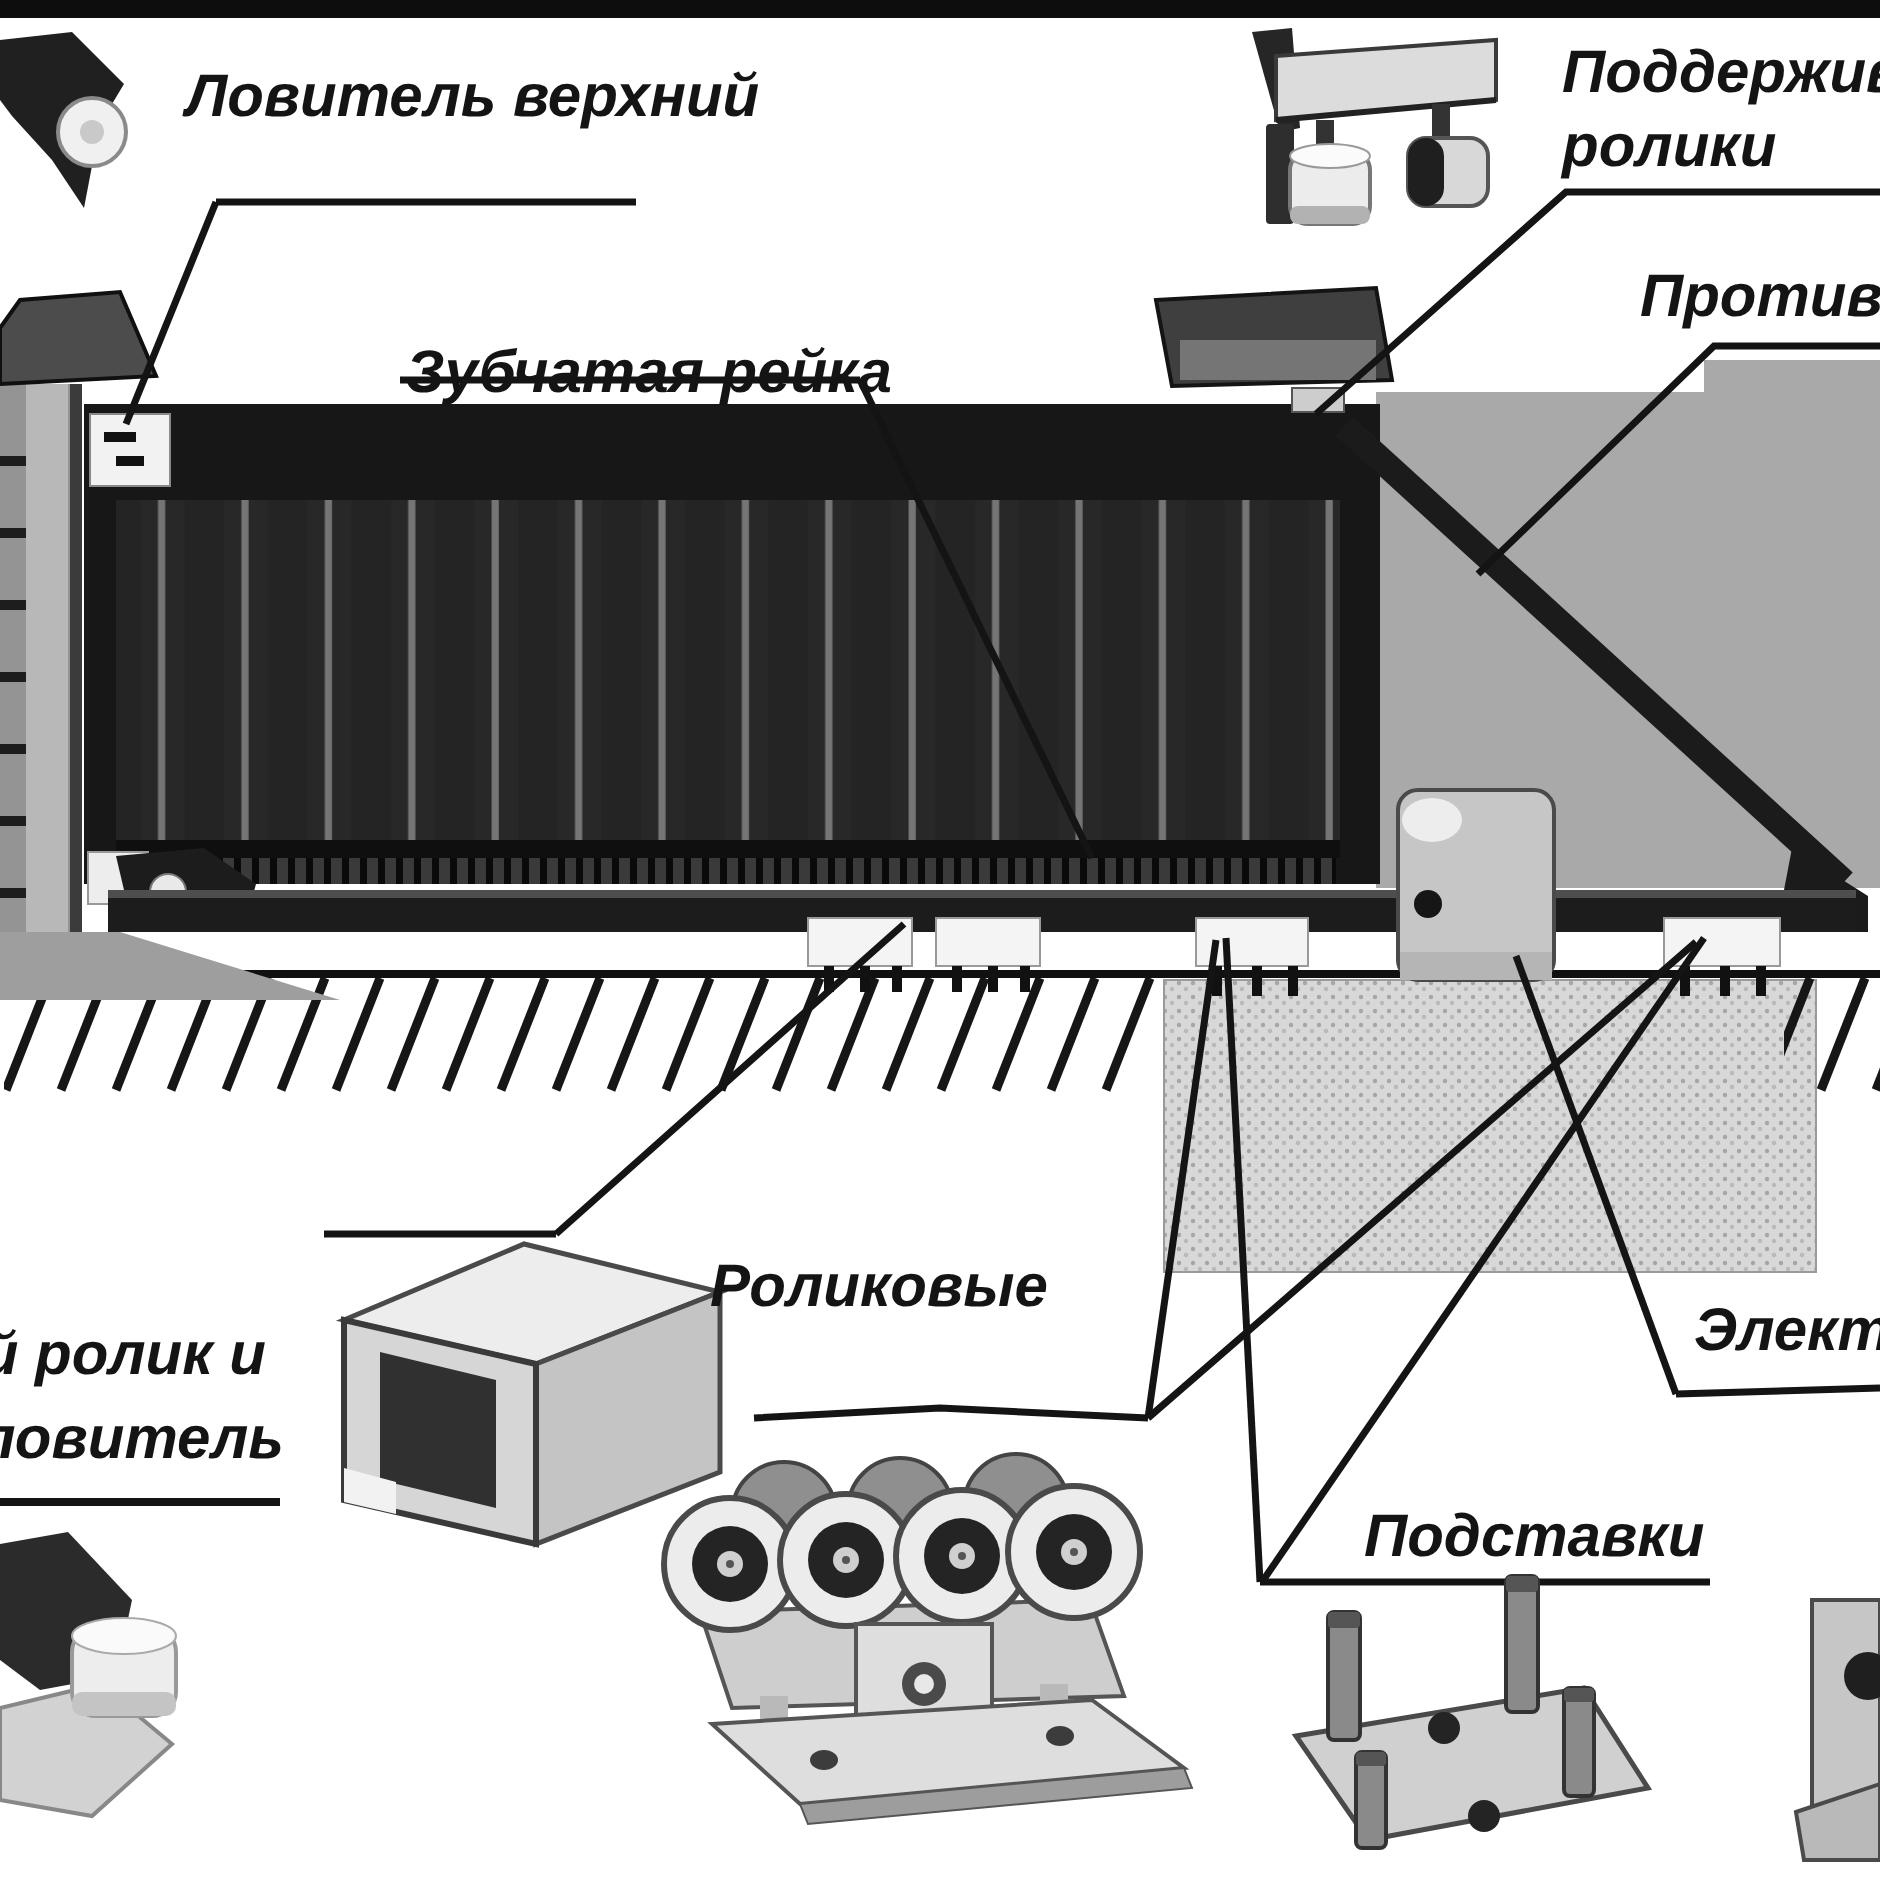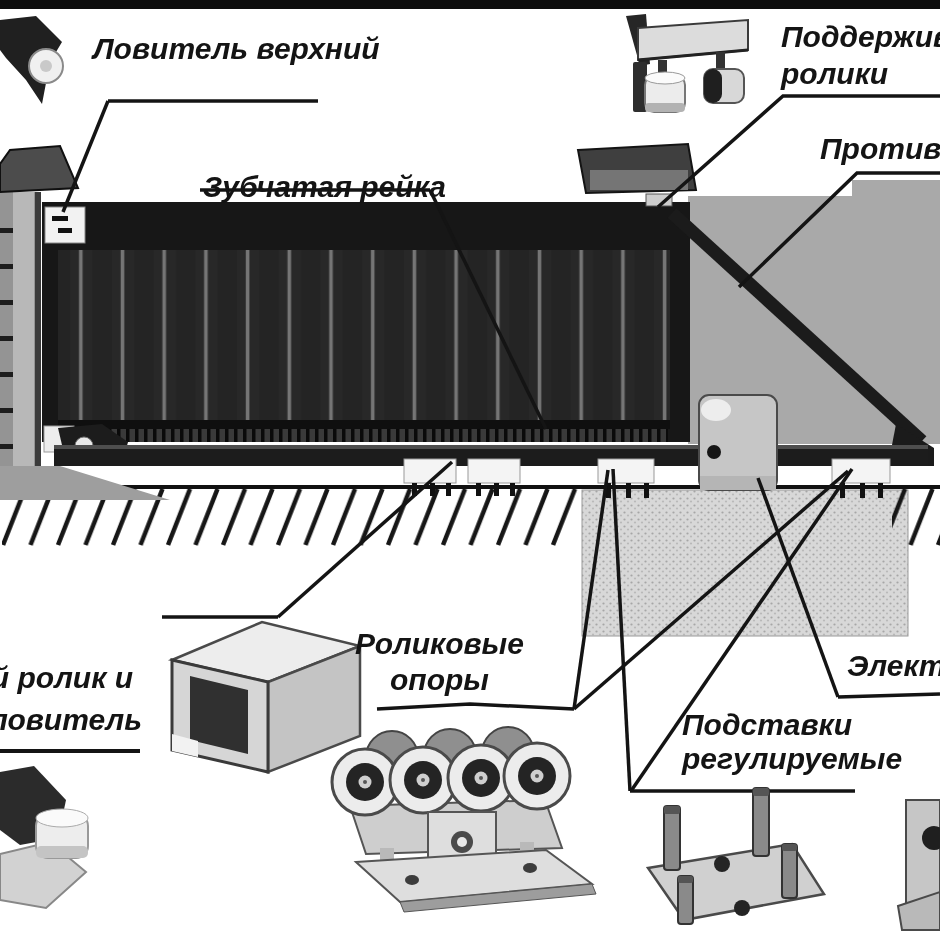--- a/index.html
+++ b/index.html
@@ -248,23 +248,21 @@
   </div>
 
   <div class="label" style="left:820px;top:131px;">Противовес</div>
 
 
   <div class="label right" style="left:-220px;top:660px;width:353px;">Концевой ролик и</div>
   <div class="label right" style="left:-220px;top:702px;width:362px;">нижний ловитель</div>
 
   <div class="label center" style="left:352px;top:626px;width:175px;">
     <div>Роликовые</div>
-    <div>опоры</div>
   </div>
 
   <div class="label" style="left:847px;top:648px;">Электропривод</div>
 
-  <div class="label" style="left:682px;top:708px;line-height:34px;">
+  <div class="label" style="left:682px;top:752px;line-height:34px;">
     <div>Подставки</div>
-    <div>регулируемые</div>
   </div>
 
 </div>
 
 </body></html>

